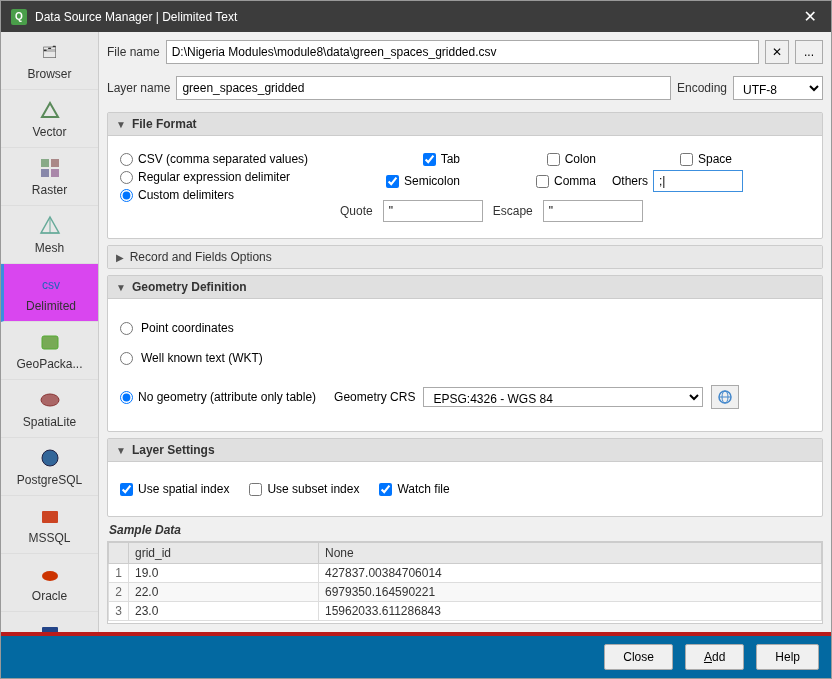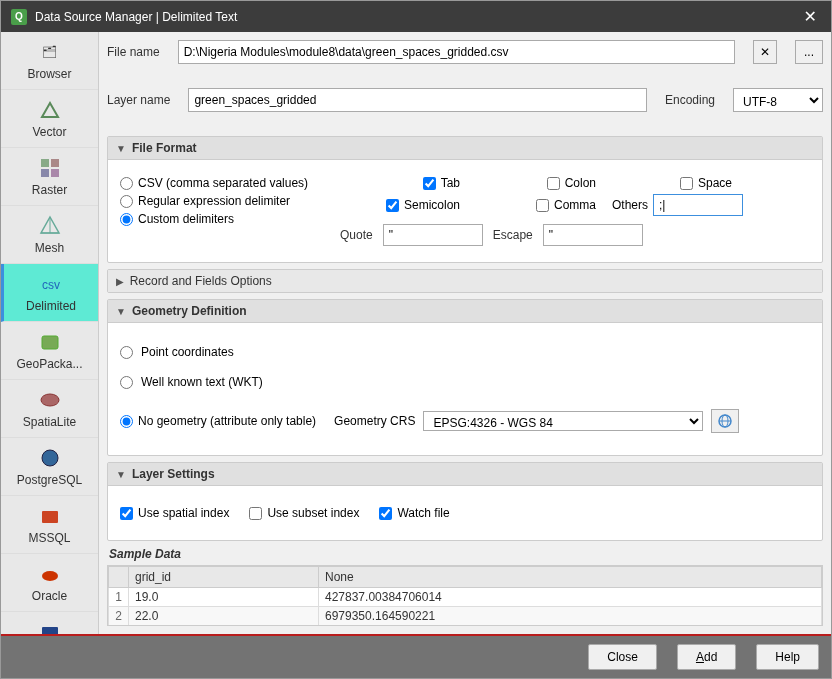--- a/index.html
+++ b/index.html
@@ -10,28 +10,28 @@
     .title-bar { background: #3c3c3c; color: white; padding: 6px 10px; display: flex; align-items: center; justify-content: space-between; font-size: 13px; }
     .title-bar-left { display: flex; align-items: center; gap: 8px; }
     .title-bar-icon { width: 16px; height: 16px; background: #4a9e4a; border-radius: 2px; display: flex; align-items: center; justify-content: center; color: white; font-size: 10px; font-weight: bold; }
     .title-bar-close { color: white; cursor: pointer; font-size: 16px; padding: 0 4px; }
 
     .main-layout { display: flex; flex: 1; overflow: hidden; }
 
     
     .sidebar { width: 98px; background: #e8e8e8; border-right: 1px solid #ccc; display: flex; flex-direction: column; overflow-y: auto; }
     .sidebar-item { display: flex; flex-direction: column; align-items: center; padding: 8px 4px; cursor: pointer; border-bottom: 1px solid #ddd; gap: 3px; font-size: 11px; color: #333; }
-    .sidebar-item.active { background: #5eead4; border-left: 3px solid #3c8fde; }
+    .sidebar-item.active { background: #d946ef; border-left: 3px solid #3c8fde; }
     .sidebar-icon { width: 24px; height: 24px; display: flex; align-items: center; justify-content: center; }
 
     
     .content { flex: 1; display: flex; flex-direction: column; overflow: hidden; padding: 8px; }
 
     
-    .form-row { display: flex; align-items: center; margin-bottom: 24px; gap: 18px; }
+    .form-row { display: flex; align-items: center; margin-bottom: 12px; gap: 6px; }
     .form-label { color: #333; white-space: nowrap; }
     .form-input { flex: 1; padding: 3px 5px; border: 1px solid #aaa; background: white; height: 24px; font-size: 12px; }
     .form-input-small { width: 80px; padding: 5px 5px; border: 1px solid #aaa; background: white; height: 24px; font-size: 12px; }
     .clear-btn { padding: 2px 6px; border: 1px solid #aaa; background: #f0f0f0; cursor: pointer; height: 24px; }
     .browse-btn { padding: 2px 8px; border: 1px solid #aaa; background: #f0f0f0; cursor: pointer; height: 24px; }
 
     
     .section { border: 1px solid #ccc; background: white; margin-bottom: 6px; border-radius: 2px; }
     .section-header { background: #e0e0e0; padding: 4px 8px; display: flex; align-items: center; gap: 6px; cursor: pointer; font-weight: bold; color: #333; border-bottom: 1px solid #ccc; }
     .section-body { padding: 16px 12px; }
@@ -65,21 +65,21 @@
     .sample-data-section { flex: 1; display: flex; flex-direction: column; overflow: hidden; }
     .sample-data-label { font-weight: bold; color: #333; margin-bottom: 4px; padding-left: 2px; font-style: italic; }
     .sample-table-wrap { flex: 1; border: 1px solid #ccc; overflow: auto; background: white; }
     .sample-table { width: 100%; border-collapse: collapse; }
     .sample-table th { background: #e8e8e8; border: 1px solid #ccc; padding: 3px 6px; text-align: left; font-weight: normal; color: #333; }
     .sample-table td { border: 1px solid #ddd; padding: 2px 6px; color: #333; }
     .sample-table tr:nth-child(even) { background: #f8f8f8; }
     .sample-table .row-num { color: #666; text-align: right; width: 20px; }
 
     
-    .bottom-bar { display: flex; justify-content: flex-end; align-items: center; padding: 8px 12px; gap: 20px; border-top: 2px solid #b91c1c; background: #737373; }
+    .bottom-bar { display: flex; justify-content: flex-end; align-items: center; padding: 8px 12px; gap: 12px; border-top: 4px solid #b91c1c; background: #0369a1; }
     .btn { padding: 5px 18px; border: 1px solid #aaa; background: #f0f0f0; cursor: pointer; font-size: 12px; border-radius: 2px; }
     .btn-add { padding: 5px 18px; border: 1px solid #aaa; background: #f0f0f0; cursor: pointer; font-size: 12px; border-radius: 2px; }
 
     
     ::-webkit-scrollbar { width: 12px; }
     ::-webkit-scrollbar-track { background: #f0f0f0; }
     ::-webkit-scrollbar-thumb { background: #aaa; border: 2px solid #f0f0f0; }
 
     .record-section-header { background: #e8e8e8; padding: 4px 8px; display: flex; align-items: center; gap: 6px; cursor: pointer; color: #333; border-bottom: none; }
     .record-section { border: 1px solid #ccc; background: white; margin-bottom: 6px; border-radius: 2px; padding: 0; }

